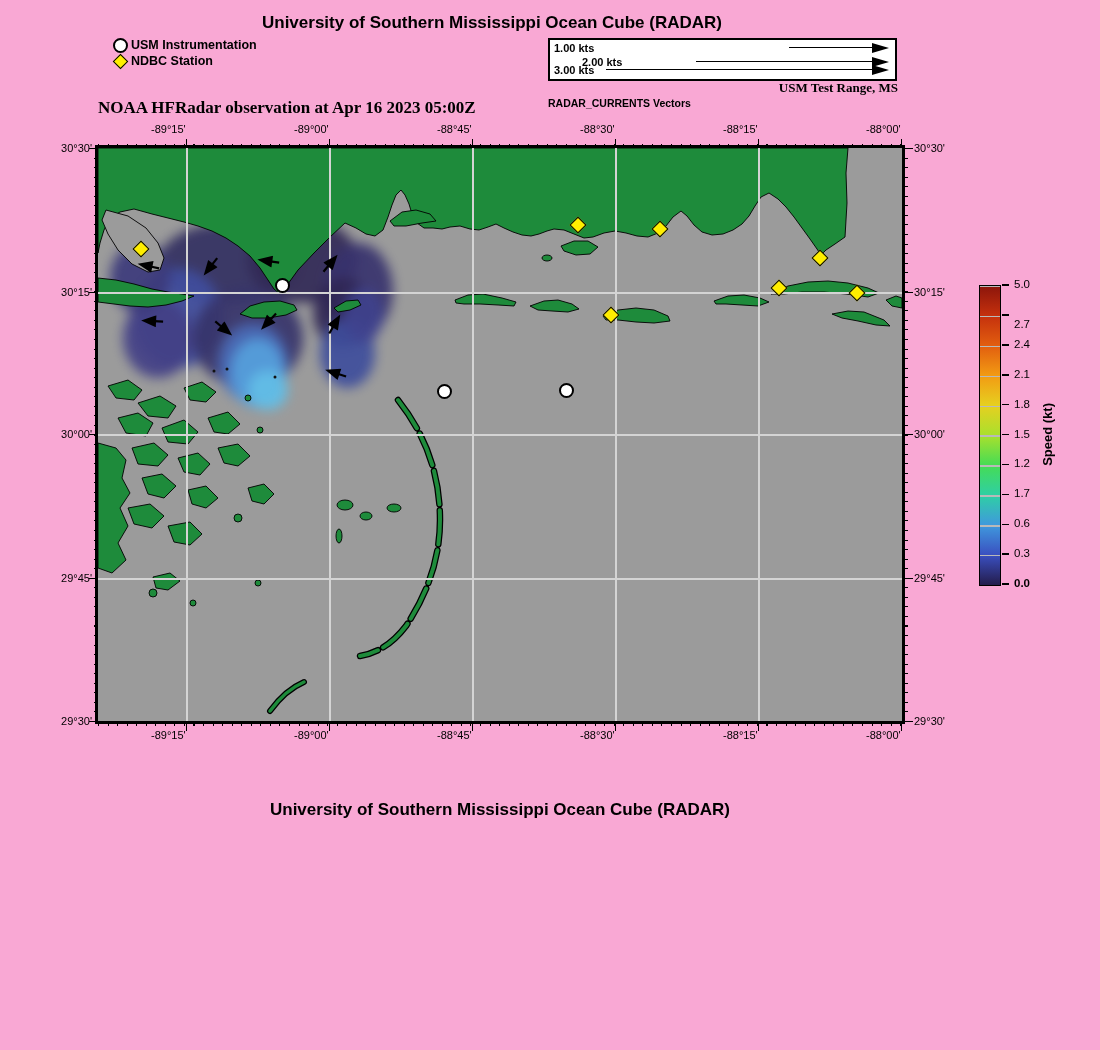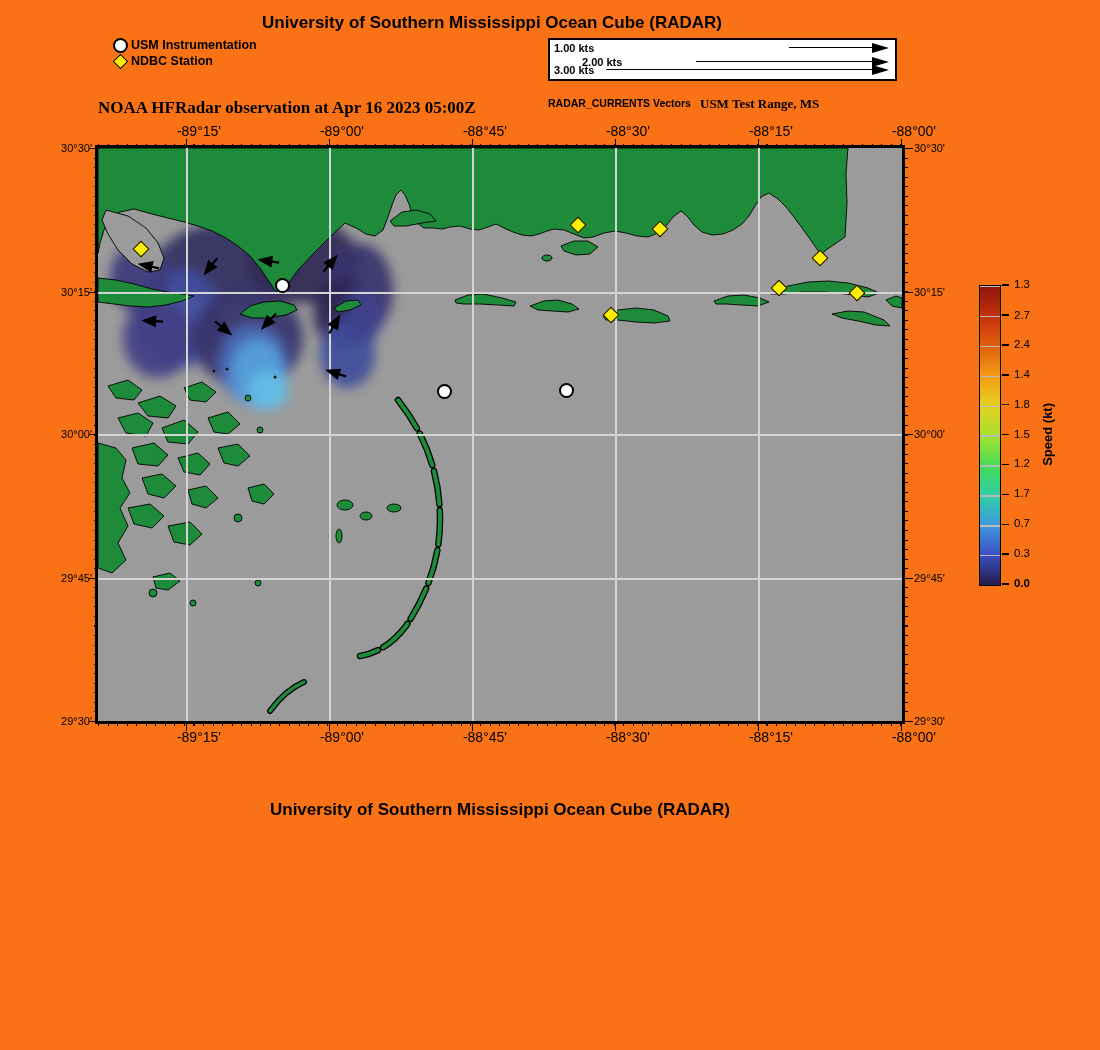--- a/index.html
+++ b/index.html
@@ -1,52 +1,52 @@
 <!DOCTYPE html>
 <html><head>
 <meta charset="utf-8">
 <style>
   html,body{margin:0;padding:0;background:#fff;}
-  #canvas{position:relative;width:1100px;height:1050px;background:#f97316;overflow:hidden;
+  #canvas{position:relative;width:1100px;height:1050px;background:#f9a8d4;overflow:hidden;
           font-family:"Liberation Sans",sans-serif;color:#000;}
   .abs{position:absolute;}
   
   .big-title{left:0;top:13px;width:984px;text-align:center;font-size:17px;font-weight:bold;}
   .legend-circle{left:113px;top:38px;width:11px;height:11px;border:2.5px solid #000;border-radius:50%;background:#fff;}
   .legend-diamond{left:115px;top:56px;width:9px;height:9px;border:1.8px solid #000;background:#ffee00;transform:rotate(45deg);}
   .legend-label{left:131px;font-size:12.5px;font-weight:bold;white-space:nowrap;}
   .vbox{left:548px;top:38px;width:349px;height:43px;border:2.2px solid #000;background:#fff;box-sizing:border-box;}
   .vrow{position:absolute;left:4px;right:6px;height:11px;display:flex;align-items:center;}
   .vlabel{font-size:11px;font-weight:bold;white-space:nowrap;width:52px;}
   .vspacer{flex:1;}
   .vshaft{height:1.6px;background:#000;}
   .vhead{width:0;height:0;border-left:17px solid #000;border-top:5.5px solid transparent;border-bottom:5.5px solid transparent;}
   .vcaption{left:548px;top:84px;font-size:10.5px;font-weight:bold;white-space:nowrap;margin-top:13px;}
   .subtitle{left:98px;top:98px;width:804px;text-align:left;font-size:17px;font-weight:bold;
             font-family:"Liberation Serif",serif;}
-  .range-label{left:700px;top:96px;width:198px;font-size:13px;font-weight:bold;
+  .range-label{left:700px;top:80px;width:198px;text-align:right;font-size:13px;font-weight:bold;
             font-family:"Liberation Serif",serif;}
   
   .map-frame{left:95px;top:145px;width:810px;height:579px;border:3px solid #000;box-sizing:border-box;}
   .map-inner{position:absolute;left:0;top:0;width:804px;height:573px;background:#9b9b9b;overflow:hidden;}
   .blob-layer{position:absolute;left:0;top:0;width:100%;height:100%;filter:blur(6px);opacity:.95;}
   .blob{position:absolute;border-radius:50%;opacity:.92;}
   .land-svg{position:absolute;left:0;top:0;}
   .gridline-v{position:absolute;top:0;width:1.5px;height:573px;background:#d4d4d4;}
   .gridline-h{position:absolute;left:0;height:1.5px;width:804px;background:#d4d4d4;}
   .marker-circle{position:absolute;width:11px;height:11px;border:2.6px solid #000;border-radius:50%;background:#fff;}
   .marker-diamond{position:absolute;width:10px;height:10px;border:1.8px solid #000;background:#ffee00;transform:rotate(45deg);}
   .vec{position:absolute;width:24px;height:12px;}
   
   .tickstrip-x{width:804px;height:7px;left:98px;}
   .minor-x{position:absolute;left:0;width:100%;height:4px;background:repeating-linear-gradient(to right,#000 0 1px,transparent 1px 9.55px);}
   .tickstrip-y{width:7px;height:573px;top:148px;}
   .minor-y{position:absolute;top:0;height:100%;width:4px;background:repeating-linear-gradient(to bottom,#000 0 1px,transparent 1px 9.55px);}
   .major-tick{position:absolute;background:#000;}
-  .axis-label-x{position:absolute;width:70px;margin-left:-35px;text-align:right;font-size:14px;white-space:nowrap;}
+  .axis-label-x{position:absolute;width:70px;margin-left:-35px;text-align:left;font-size:11px;white-space:nowrap;}
   .axis-label-y{position:absolute;font-size:11px;white-space:nowrap;}
   
   .cbar{left:979px;top:285px;width:20px;height:299px;border:1.5px solid #000;box-sizing:content-box;
         background:linear-gradient(to top,
           #241c4b 0%,#3a4fc0 10%,#3f99dd 20%,#2fcfa4 30%,#45dc55 40%,#a9e02d 50%,
           #e6d020 60%,#f29b13 70%,#e25e0f 80%,#c5310d 90%,#8c150b 100%);}
   .cbar-lines{position:absolute;left:0;top:0;width:100%;height:100%;
         background:repeating-linear-gradient(to bottom,#b9b9b9 0 1.4px,transparent 1.4px 29.9px);}
   .cbar-tick{position:absolute;left:1002px;width:7px;height:1.5px;background:#000;}
   .cbar-tick-label{position:absolute;left:1014px;font-size:11.5px;}
@@ -302,37 +302,37 @@
       <div class="axis-label-y abs" style="left: 914px; top: 715px;">29°30'</div>
       <div class="major-tick abs" style="left: 89px; top: 721px; width: 9px; height: 1.4px;"></div>
       <div class="major-tick abs" style="left: 904px; top: 721px; width: 9px; height: 1.4px;"></div>
     </div>
 
   <div class="abs cbar">
       <div class="cbar-lines"></div>
     </div>
   <div id="cbar-ticks">
       <div class="cbar-tick abs" style="top: 284.3px;"></div>
-      <div class="cbar-tick-label abs" style="top: 278px;">1.3</div>
+      <div class="cbar-tick-label abs" style="top: 278px;">5.0</div>
       <div class="cbar-tick abs" style="top: 314.2px;"></div>
-      <div class="cbar-tick-label abs" style="top: 309px;">2.7</div>
+      <div class="cbar-tick-label abs" style="top: 318px;">2.7</div>
       <div class="cbar-tick abs" style="top: 344.1px;"></div>
       <div class="cbar-tick-label abs" style="top: 337.8px;">2.4</div>
       <div class="cbar-tick abs" style="top: 374px;"></div>
-      <div class="cbar-tick-label abs" style="top: 367.7px;">1.4</div>
+      <div class="cbar-tick-label abs" style="top: 367.7px;">2.1</div>
       <div class="cbar-tick abs" style="top: 403.9px;"></div>
       <div class="cbar-tick-label abs" style="top: 397.6px;">1.8</div>
       <div class="cbar-tick abs" style="top: 433.8px;"></div>
       <div class="cbar-tick-label abs" style="top: 427.5px;">1.5</div>
       <div class="cbar-tick abs" style="top: 463.7px;"></div>
       <div class="cbar-tick-label abs" style="top: 457.4px;">1.2</div>
       <div class="cbar-tick abs" style="top: 493.6px;"></div>
       <div class="cbar-tick-label abs" style="top: 487.3px;">1.7</div>
       <div class="cbar-tick abs" style="top: 523.5px;"></div>
-      <div class="cbar-tick-label abs" style="top: 517.2px;">0.7</div>
+      <div class="cbar-tick-label abs" style="top: 517.2px;">0.6</div>
       <div class="cbar-tick abs" style="top: 553.4px;"></div>
       <div class="cbar-tick-label abs" style="top: 547.1px;">0.3</div>
       <div class="cbar-tick abs" style="top: 583.3px;"></div>
       <div class="cbar-tick-label abs" style="top: 577px; font-weight: bold;">0.0</div>
     </div>
   <div class="abs cbar-axis-label">
     <span>Speed (kt)</span>
   </div>
 
   <div class="abs footer-title">University of Southern Mississippi Ocean Cube (RADAR)</div>

